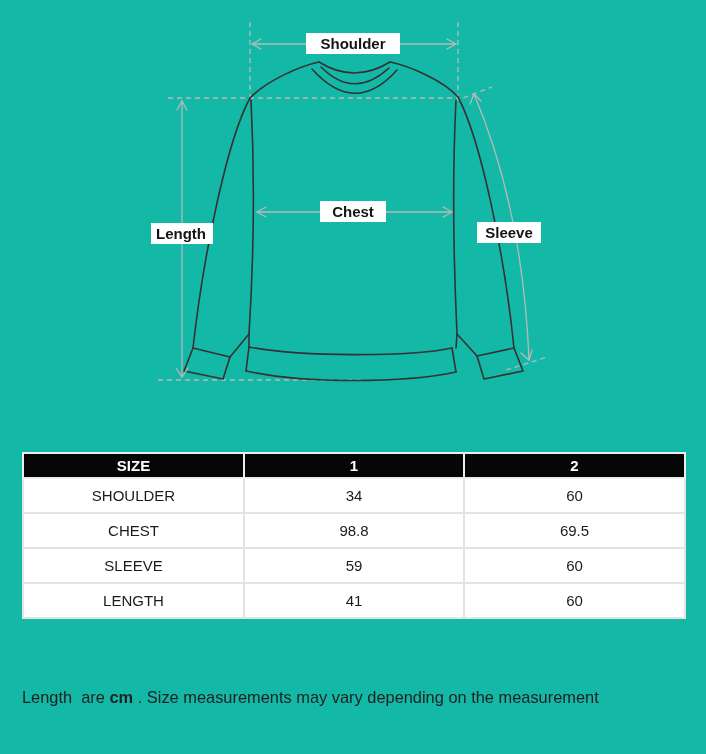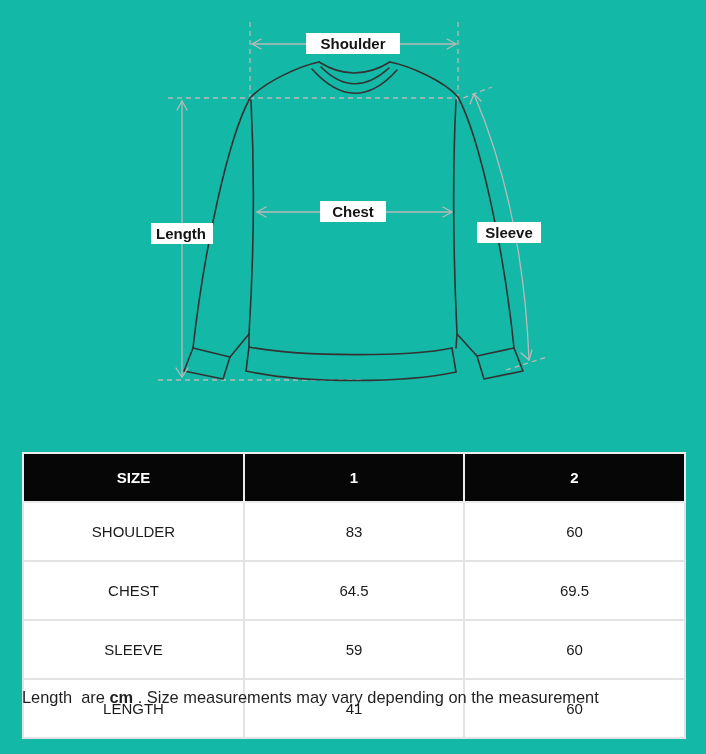--- a/index.html
+++ b/index.html
@@ -1,21 +1,21 @@
 <!DOCTYPE html>
 <html><head>
 <meta charset="utf-8">
 <style>
   html,body{margin:0;padding:0;background:#ffffff;}
   .page{position:relative;width:706px;height:754px;background:#14b8a6;font-family:"Liberation Sans",sans-serif;overflow:hidden;}
   .diagram-svg{position:absolute;left:0;top:0;}
   .diagram-svg text{font-family:"Liberation Sans",sans-serif;font-size:15px;font-weight:bold;fill:#141414;}
 
   table.size-table{position:absolute;left:22px;top:452px;width:662px;border-collapse:collapse;table-layout:fixed;}
-  table.size-table th,table.size-table td{border:2px solid #e3e3e3;padding:12px;text-align:center;vertical-align:middle;}
+  table.size-table th,table.size-table td{border:2px solid #e3e3e3;padding:0;text-align:center;vertical-align:middle;}
   table.size-table thead th{background:#060606;color:#ffffff;font-size:15px;font-weight:bold;height:23px;border-color:#ececec;}
   table.size-table tbody th{font-weight:normal;}
   table.size-table tbody th,table.size-table tbody td{height:33px;font-size:15px;color:#1b1b1b;background:#ffffff;}
 
   .notes{position:absolute;left:22px;top:641px;width:672px;font-size:16.4px;line-height:22.4px;color:#1f1f1f;white-space:pre-wrap;}
   .notes .line{display:block;}
   .notes b{font-weight:bold;}
 </style>
 </head>
 <body>
@@ -88,26 +88,26 @@
     <thead>
       <tr>
         <th>SIZE</th>
         <th>1</th>
         <th>2</th>
       </tr>
     </thead>
     <tbody>
       <tr>
         <th>SHOULDER</th>
-        <td>83</td>
+        <td>34</td>
         <td>60</td>
       </tr>
       <tr>
         <th>CHEST</th>
-        <td>64.5</td>
+        <td>98.8</td>
         <td>69.5</td>
       </tr>
       <tr>
         <th>SLEEVE</th>
         <td>59</td>
         <td>60</td>
       </tr>
       <tr>
         <th>LENGTH</th>
         <td>41</td>

